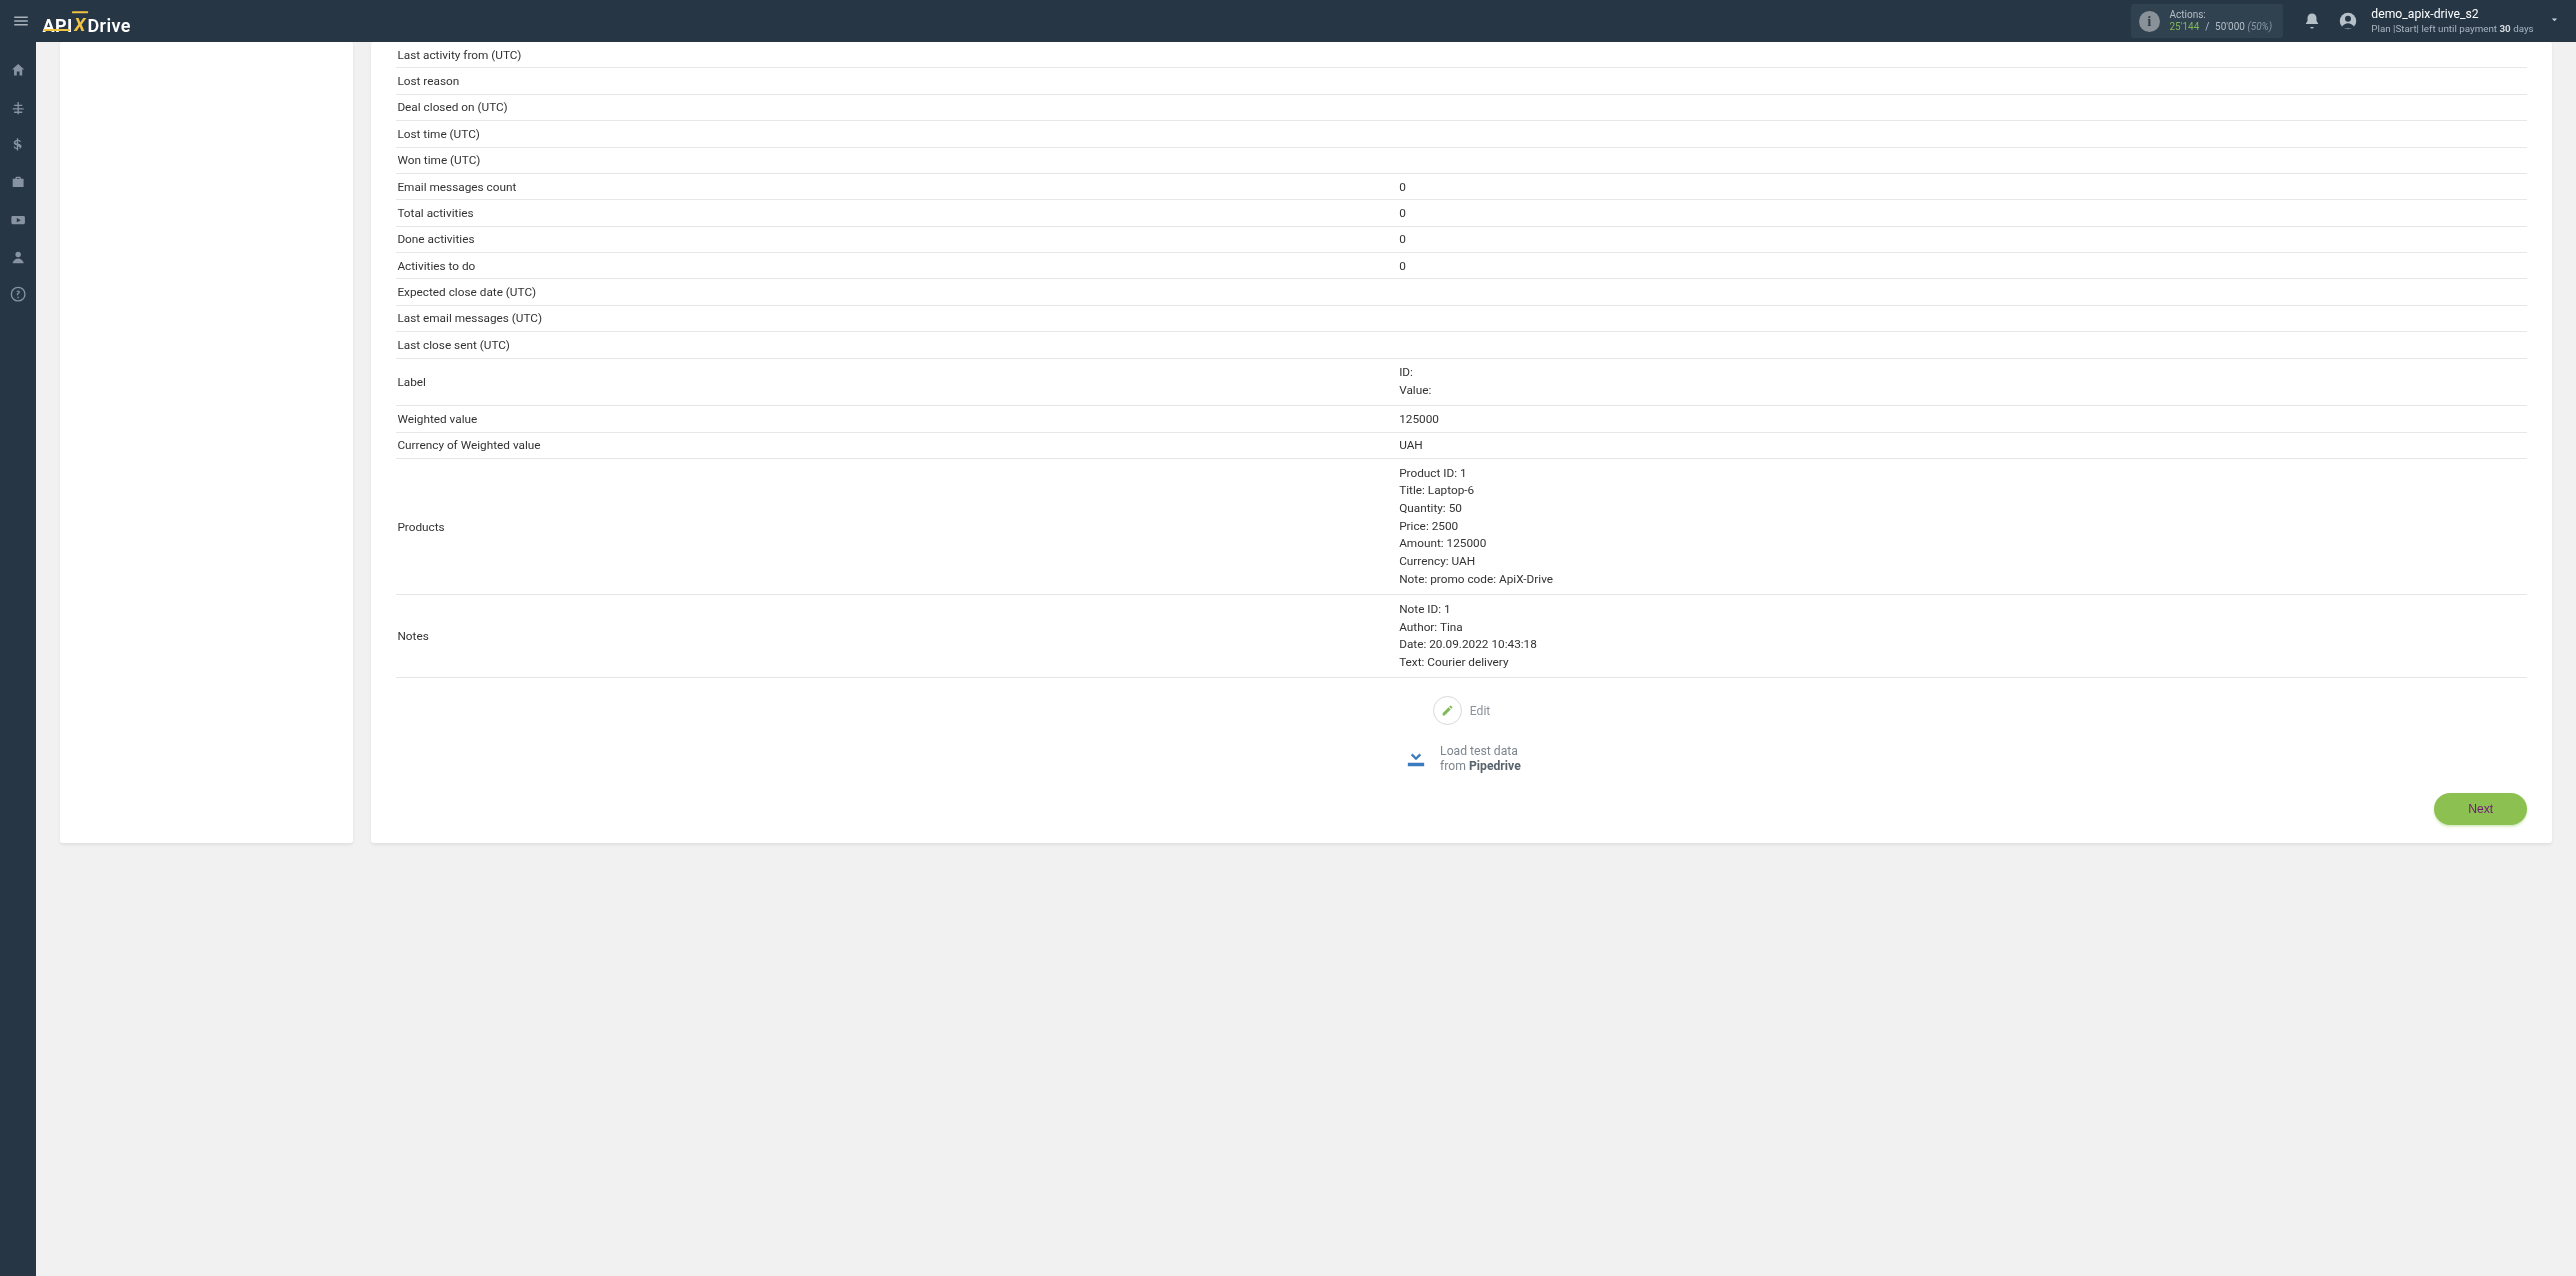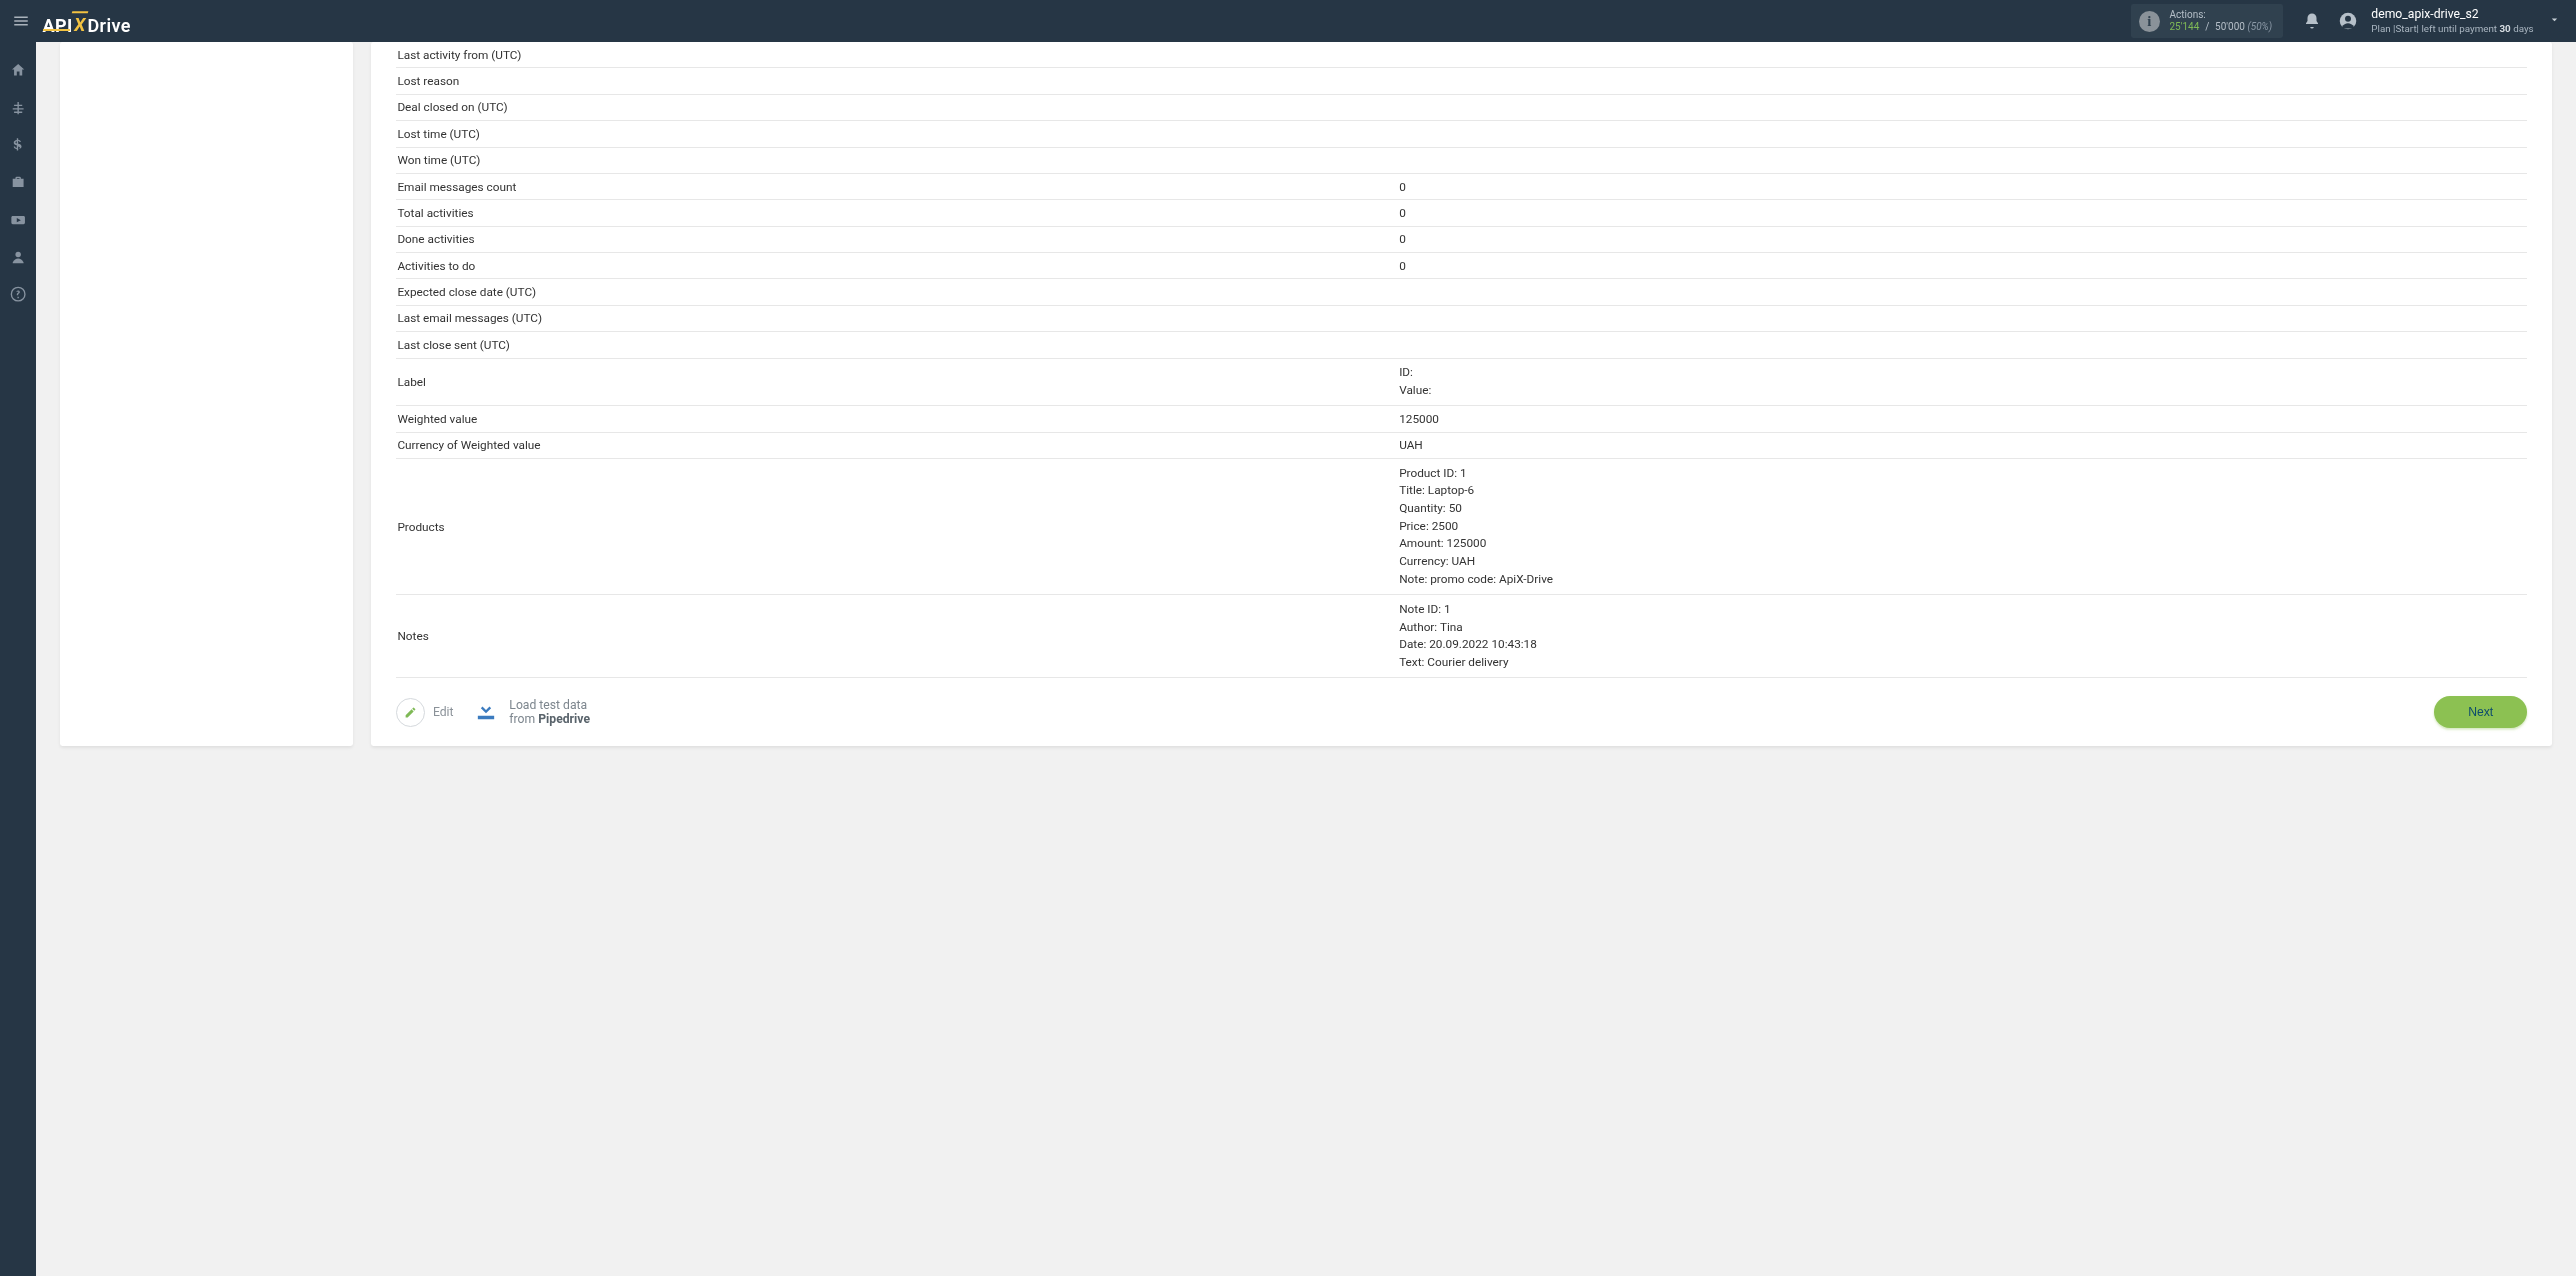--- a/index.html
+++ b/index.html
@@ -164,20 +164,21 @@
   .data-table td { padding: 5.7px 1.6px; vertical-align: middle; color:#333; }
   .data-table td.label { width: 47%; }
   .data-table td.value { width: 53%; color:#333; }
   .multiline { line-height:1.5; }
 
   .footer-row{
     display:flex;
     align-items:center;
     padding-top: 18px;
     gap: 18px;
+    flex-direction: column;
   }
   .edit-btn{
     display:flex; align-items:center; gap:8.1px;
     cursor:pointer;
     color:#8b9299;
     font-size:12.2px;
   }
   .edit-btn .circle{
     width:29px;height:29px;border:0.8px solid #d5d9dd;border-radius:50%;
     display:flex;align-items:center;justify-content:center;
@@ -191,21 +192,21 @@
     color:#7d868e;
     font-size:12.2px;
     line-height:1.2;
   }
   .load-btn .dl-icon svg{ width:28px;height:28px; fill:#3b7bbf; }
   .load-btn b{ color:#59636b; }
 
   .next-btn{
     margin-left:auto;
     background:#8cc152;
-    color:#0c4a6e;
+    color:#701a75;
     border:none;
     border-radius:18px;
     padding: 9px 34px;
     font-size:12.2px;
     cursor:pointer;
     box-shadow: 0 1.6px 2.4px rgba(140,193,82,.4);
   }
 </style>
 </head>
 <body>

